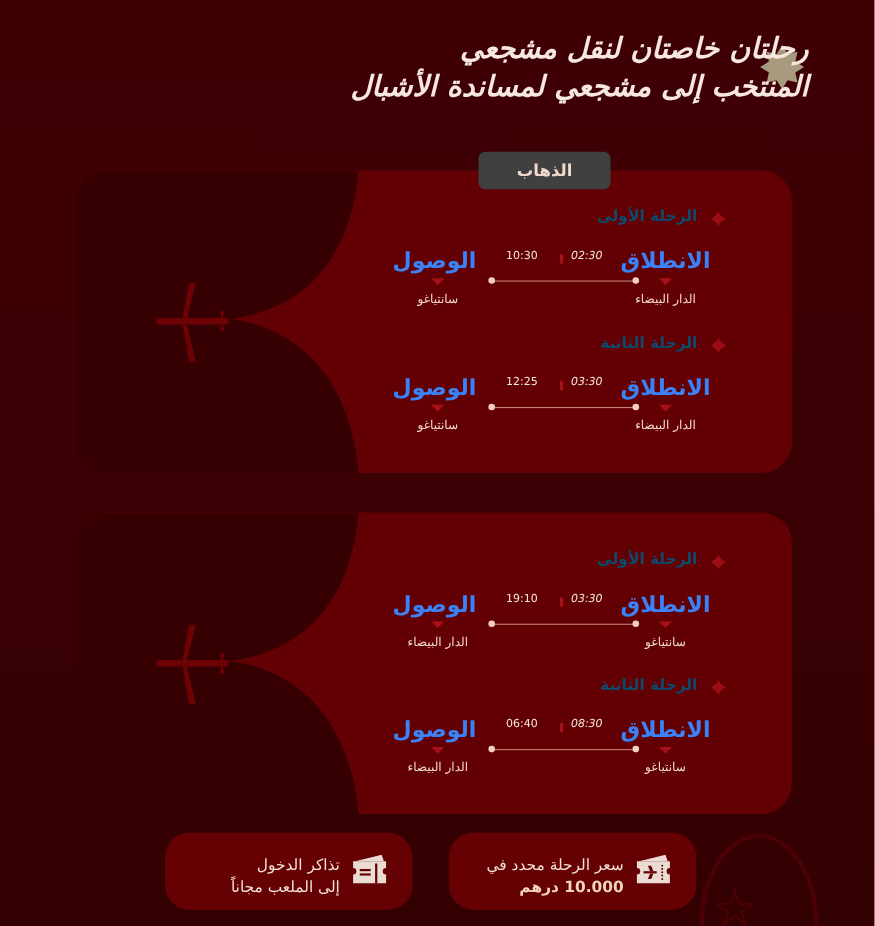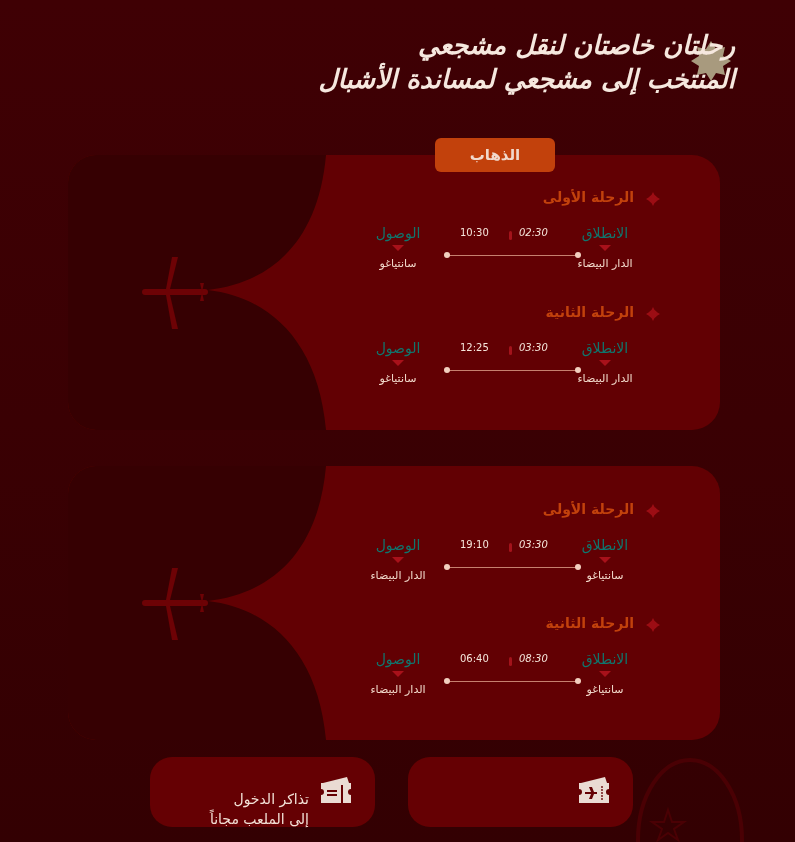--- a/index.html
+++ b/index.html
@@ -28,35 +28,35 @@
 
     .card {
       position: absolute; inset: 0; border-radius: 28px;
       background: #620003;
       overflow: hidden;
     }
     .card-art { position: absolute; left: 0; top: 0; width: 260px; height: 100%; }
 
     .tab {
       position: absolute; top: -17px; left: 367px; width: 120px; height: 34px;
-      background: #c2410c;
+      background: #404040;
       border-radius: 6px;
       text-align: center; line-height: 34px;
       font-weight: bold; font-size: 15px; color: #f1d9cc;
       direction: rtl;
     }
 
     .trip { position: absolute; left: 0; width: 652px; height: 100px; direction: rtl; }
     .trip-title {
-      position: absolute; right: 86px; top: 0; font-weight: bold; font-size: 14px; color: #c2410c;
+      position: absolute; right: 86px; top: 0; font-weight: bold; font-size: 14px; color: #0c4a6e;
     }
     .trip-dot { position: absolute; right: 60px; top: 3px; width: 14px; height: 14px; }
 
     .col { position: absolute; text-align: center; }
-    .col .lbl { font-weight: normal; font-size: 14px; color: #0f766e; white-space: nowrap; }
+    .col .lbl { font-weight: bold; font-size: 20px; color: #3b82f6; white-space: nowrap; }
     .col .city { font-size: 11px; color: #f2d9cb; white-space: nowrap; margin-top: 6px; }
     .col .caret { display: block; margin: 4px auto 0; width: 0; height: 0;
       border-left: 6px solid transparent; border-right: 6px solid transparent; border-top: 6px solid #a8111a; }
 
     .dep { right: 70px; top: 36px; width: 90px; }
     .arr { left: 295px; top: 36px; width: 70px; }
 
     .time { position: absolute; top: 38px; font-size: 10px; color: #f6e6dc; font-family: "DejaVu Sans", sans-serif; }
     .time.t1 { left: 451px; font-style: italic; }
     .time.t2 { left: 392px; }
@@ -68,21 +68,21 @@
     .line-dot.r { left: 507px; }
 
     
     .pill {
       position: absolute; top: 757px; height: 70px; border-radius: 22px; background: #650003;
       direction: rtl;
     }
     .pill.price { left: 408px; width: 225px; }
     .pill.tickets { left: 150px; width: 225px; }
     .pill .ico { position: absolute; right: 22px; top: 20px; width: 34px; height: 28px; }
-    .pill .text { position: absolute; right: 66px; top: 32px; font-size: 14px; line-height: 20px; color: #f3e2d8; white-space: nowrap; }
+    .pill .text { position: absolute; right: 66px; top: 20px; font-size: 14px; line-height: 20px; color: #f3e2d8; white-space: nowrap; }
     .pill .text b { display: block; font-weight: bold; color: #f1d3bf; }
 
     .corner-deco { position: absolute; left: 630px; top: 740px; width: 165px; height: 102px; }
   </style>
 </head>
 <body>
 
 <div class="page">
 
   <svg class="star-badge" viewBox="0 0 42 42">
@@ -235,20 +235,24 @@
         <rect x="8" y="15" width="12" height="2"></rect>
         <polygon points="12,10 15,10 17,15 14,15"></polygon>
         <polygon points="14,17 17,17 15,22 12,22"></polygon>
         <circle cx="25" cy="10" r="0.9"></circle>
           <circle cx="25" cy="13" r="0.9"></circle>
           <circle cx="25" cy="16" r="0.9"></circle>
           <circle cx="25" cy="19" r="0.9"></circle>
           <circle cx="25" cy="22" r="0.9"></circle>
       </g>
     </svg>
+    <div class="text">
+      <span>سعر الرحلة محدد في</span>
+      <b>10.000 درهم</b>
+    </div>
   </div>
 
   <div class="pill tickets">
     <svg class="ico" viewBox="0 0 34 28">
       <polygon points="4,6 28,0 30,6" fill="#eadbd3"></polygon>
       <path d="M2,6 H32 V12 A3,3 0 0 0 32,18 V26 H2 V18 A3,3 0 0 0 2,12 Z" fill="#eadbd3"></path>
       <g fill="#650003">
         <rect x="8" y="13" width="10" height="2"></rect>
         <rect x="8" y="17" width="10" height="2"></rect>
         <rect x="22" y="8" width="2" height="18"></rect>

